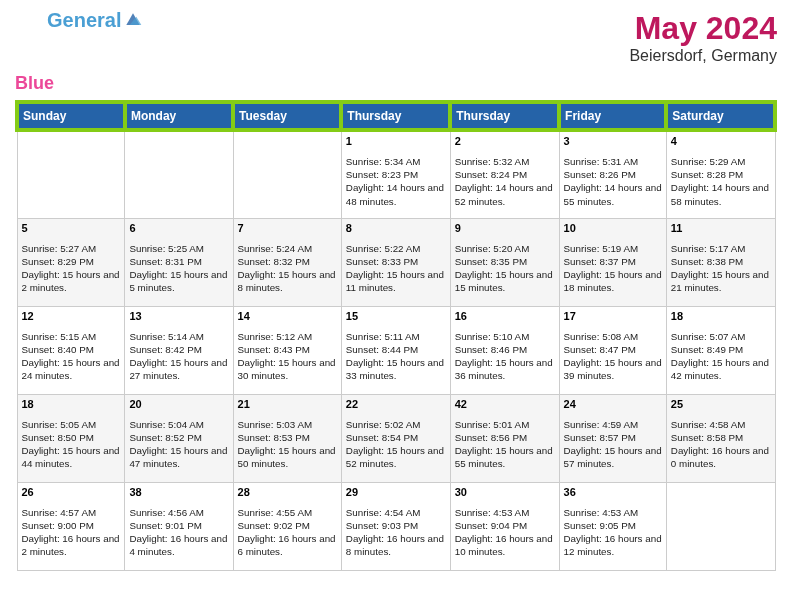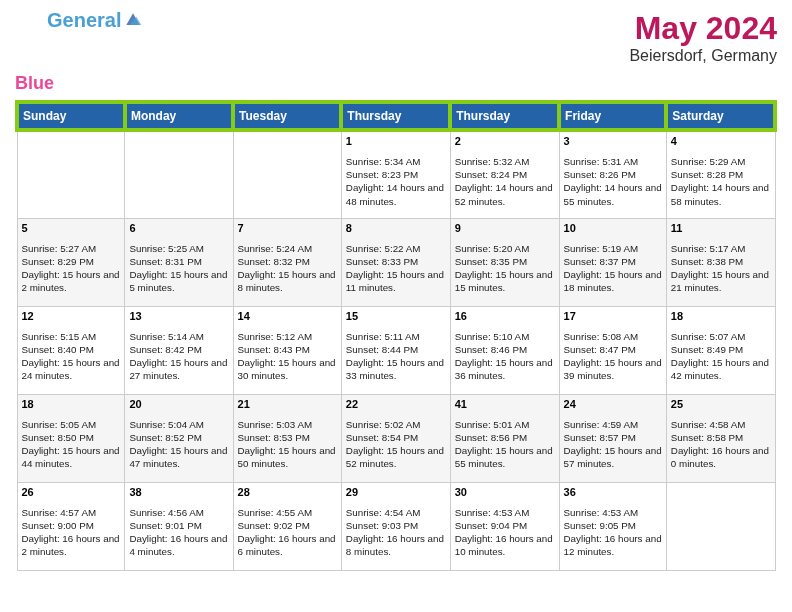--- a/index.html
+++ b/index.html
@@ -288,21 +288,21 @@
 and 50 minutes.</div>
           </td>
           <td>
             <span class="day-num">22</span>
             <div class="day-info">Sunrise: 5:02 AM
 Sunset: 8:54 PM
 Daylight: 15 hours
 and 52 minutes.</div>
           </td>
           <td>
-            <span class="day-num">41</span>
+            <span class="day-num">42</span>
             <div class="day-info">Sunrise: 5:01 AM
 Sunset: 8:56 PM
 Daylight: 15 hours
 and 55 minutes.</div>
           </td>
           <td>
             <span class="day-num">24</span>
             <div class="day-info">Sunrise: 4:59 AM
 Sunset: 8:57 PM
 Daylight: 15 hours

